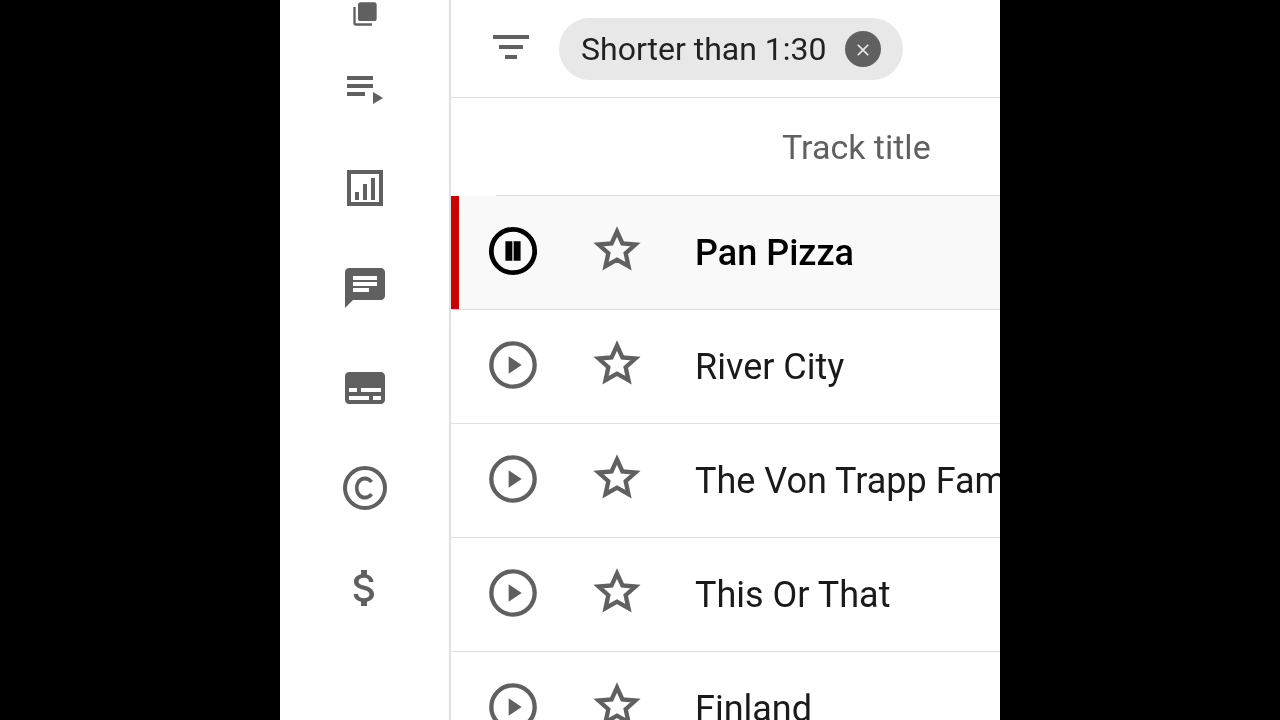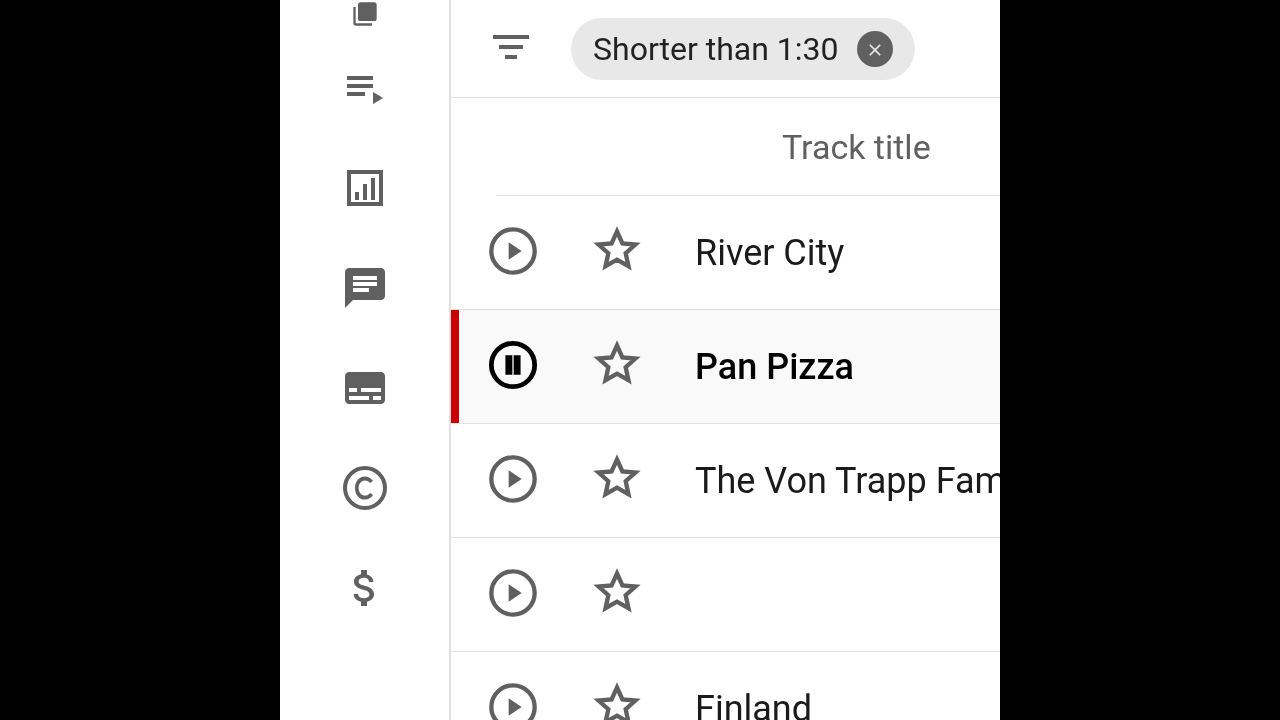--- a/index.html
+++ b/index.html
@@ -51,21 +51,21 @@
     height: 100%;
     background: #fff;
     border-left: 1px solid #e0e0e0;
   }
   .filter-bar {
     height: 98px;
     border-bottom: 1px solid #e0e0e0;
     display: flex;
     align-items: center;
     padding-left: 30px;
-    gap: 30px;
+    gap: 18px;
   }
   .filter-icon {
     width: 60px;
     height: 60px;
     display: flex;
     align-items: center;
     justify-content: center;
     cursor: pointer;
   }
   .filter-icon svg { width: 48px; height: 48px; fill: #606060; }
@@ -220,34 +220,20 @@
           </span>
         </span>
       </div>
     </div>
 
     <div class="header-row">
       <span>Track title</span>
     </div>
 
     <div id="track-list">
-        <div class="track-row">
-          <span class="play-btn">
-            <span><svg viewBox="0 0 24 24">
-                <circle cx="12" cy="12" r="10" fill="none" stroke="#606060" stroke-width="2"></circle>
-                <path d="M10 8l6 4-6 4V8z" fill="#606060"></path>
-              </svg></span>
-          </span>
-          <span class="star-btn">
-            <span><svg viewBox="0 0 24 24">
-                <path fill="none" stroke="#606060" stroke-width="2" d="M12 3l2.5 5.5 6 .5-4.5 4 1.3 6L12 16l-5.3 3 1.3-6L3.5 9l6-.5L12 3z"></path>
-              </svg></span>
-          </span>
-          <span class="track-title">River City</span>
-        </div>
         <div class="track-row playing">
           <span class="play-btn">
             <span><svg viewBox="0 0 24 24">
                 <circle cx="12" cy="12" r="10" fill="none" stroke="#000" stroke-width="2.2"></circle>
                 <rect x="9" y="8" width="2.2" height="8" fill="#000"></rect>
                 <rect x="12.8" y="8" width="2.2" height="8" fill="#000"></rect>
               </svg></span>
           </span>
           <span class="star-btn">
             <span><svg viewBox="0 0 24 24">
@@ -261,45 +247,60 @@
             <span><svg viewBox="0 0 24 24">
                 <circle cx="12" cy="12" r="10" fill="none" stroke="#606060" stroke-width="2"></circle>
                 <path d="M10 8l6 4-6 4V8z" fill="#606060"></path>
               </svg></span>
           </span>
           <span class="star-btn">
             <span><svg viewBox="0 0 24 24">
                 <path fill="none" stroke="#606060" stroke-width="2" d="M12 3l2.5 5.5 6 .5-4.5 4 1.3 6L12 16l-5.3 3 1.3-6L3.5 9l6-.5L12 3z"></path>
               </svg></span>
           </span>
-          <span class="track-title">The Von Trapp Family</span>
+          <span class="track-title">River City</span>
         </div>
         <div class="track-row">
           <span class="play-btn">
             <span><svg viewBox="0 0 24 24">
                 <circle cx="12" cy="12" r="10" fill="none" stroke="#606060" stroke-width="2"></circle>
                 <path d="M10 8l6 4-6 4V8z" fill="#606060"></path>
               </svg></span>
           </span>
           <span class="star-btn">
             <span><svg viewBox="0 0 24 24">
                 <path fill="none" stroke="#606060" stroke-width="2" d="M12 3l2.5 5.5 6 .5-4.5 4 1.3 6L12 16l-5.3 3 1.3-6L3.5 9l6-.5L12 3z"></path>
               </svg></span>
           </span>
+          <span class="track-title">The Von Trapp Family</span>
         </div>
         <div class="track-row">
           <span class="play-btn">
             <span><svg viewBox="0 0 24 24">
                 <circle cx="12" cy="12" r="10" fill="none" stroke="#606060" stroke-width="2"></circle>
                 <path d="M10 8l6 4-6 4V8z" fill="#606060"></path>
               </svg></span>
           </span>
           <span class="star-btn">
             <span><svg viewBox="0 0 24 24">
                 <path fill="none" stroke="#606060" stroke-width="2" d="M12 3l2.5 5.5 6 .5-4.5 4 1.3 6L12 16l-5.3 3 1.3-6L3.5 9l6-.5L12 3z"></path>
               </svg></span>
           </span>
+          <span class="track-title">This Or That</span>
+        </div>
+        <div class="track-row">
+          <span class="play-btn">
+            <span><svg viewBox="0 0 24 24">
+                <circle cx="12" cy="12" r="10" fill="none" stroke="#606060" stroke-width="2"></circle>
+                <path d="M10 8l6 4-6 4V8z" fill="#606060"></path>
+              </svg></span>
+          </span>
+          <span class="star-btn">
+            <span><svg viewBox="0 0 24 24">
+                <path fill="none" stroke="#606060" stroke-width="2" d="M12 3l2.5 5.5 6 .5-4.5 4 1.3 6L12 16l-5.3 3 1.3-6L3.5 9l6-.5L12 3z"></path>
+              </svg></span>
+          </span>
           <span class="track-title">Finland</span>
         </div>
       </div>
   </div>
 
 </div>
 
 </body></html>

